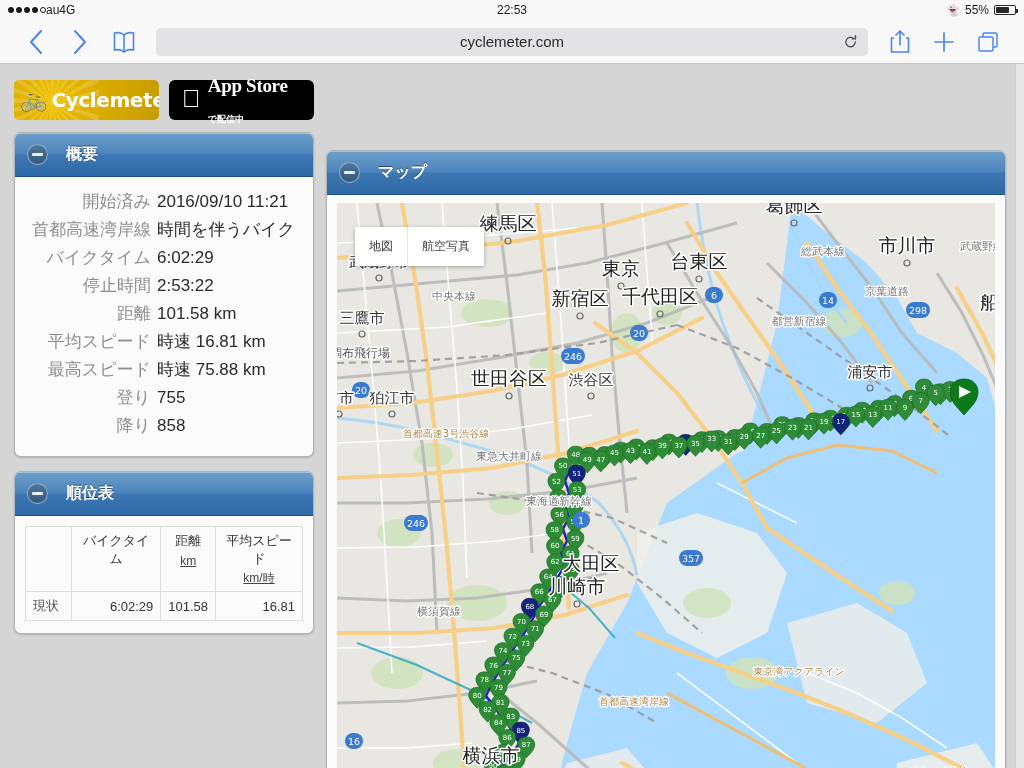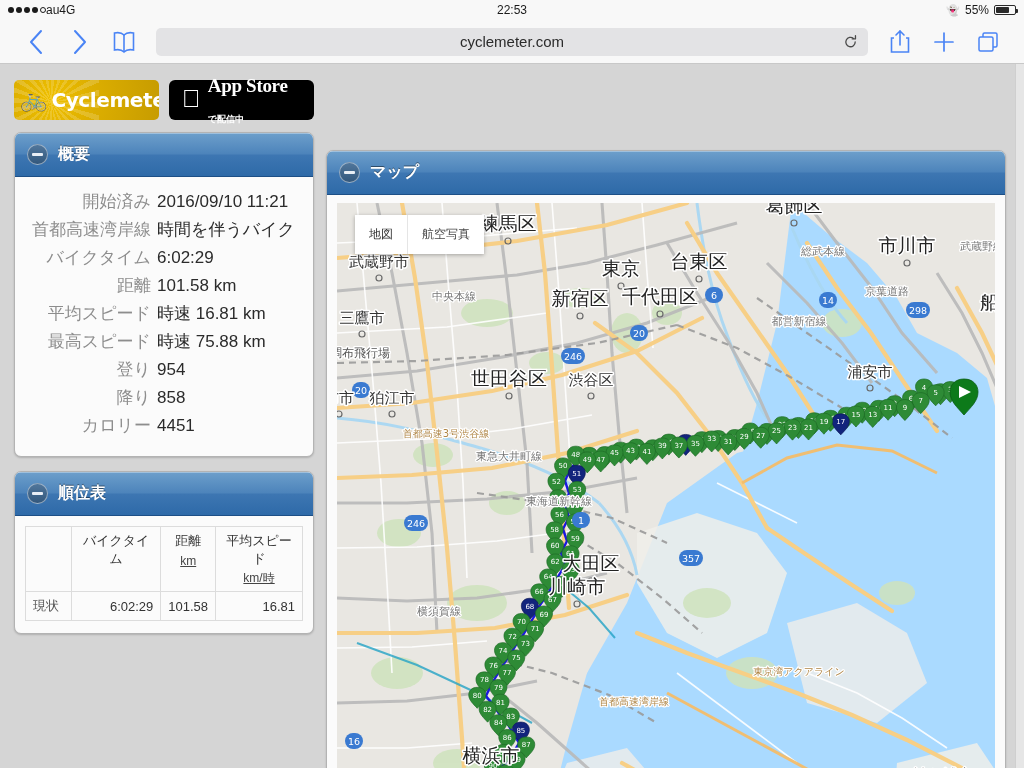--- a/index.html
+++ b/index.html
@@ -107,21 +107,21 @@
   #appstore-badge .as-txt { display:flex; flex-direction:column; line-height:1;font-family:Liberation Serif, serif; }
   #appstore-badge .as-main { color:#fff; font-size:19px; font-weight:bold; letter-spacing:-0.3px; }
   #appstore-badge .as-sub { color:#fff; font-size:9px; font-weight:bold; margin-top:20px; }
 
   
   .panel {
     background:#fbfbfb; border:1px solid #b3b3b3; border-radius:7px;
     box-shadow:0 1px 2px rgba(0,0,0,0.18); overflow:hidden; margin-bottom:14px;
   }
   .panel-header {
-    height:44px; display:flex; align-items:center; gap:10px; padding-left:12px;
+    height:44px; display:flex; align-items:center; gap:18px; padding-left:12px;
     background: linear-gradient(to bottom, #6d9fcb 0%, #4d84bb 48%, #3d76b2 52%, #2e6aa8 100%);
     border-bottom:1px solid #1d4f86;
     position:relative;
   }
   .panel-header::after {
     content:''; position:absolute; left:0; right:0; top:0; height:1px;
     background:rgba(255,255,255,0.35);
   }
   .collapse-btn {
     width:21px; height:21px; border-radius:50%;
@@ -162,21 +162,21 @@
   #map-panel {
     position:absolute; left:326px; top:86px; width:680px; bottom:-1px;
     background:#fbfbfb; border:1px solid #b3b3b3; border-radius:7px 7px 0 0;
     box-shadow:0 1px 2px rgba(0,0,0,0.18); overflow:hidden;
   }
   #map-canvas {
     position:absolute; left:10px; right:10px; top:52px; bottom:0;
     background:#e8e6e1; overflow:hidden;
   }
   #map-type-control {
-    position:absolute; left:18px; top:12px; z-index:30;
+    position:absolute; left:18px; top:24px; z-index:30;
     display:flex; background:#fff; box-shadow:0 1px 4px rgba(0,0,0,0.3);
     font-size:12px;
   }
   #map-type-control .mt {
     padding:11px 14px; color:#4a4a4a; border-right:1px solid #e5e5e5;
   }
   #map-type-control .mt:last-child { border-right:none; }
   #map-type-control .mt.active { color:#2b2b2b; }
 
   
@@ -315,42 +315,42 @@
             </div>
             <div class="sum-row">
               <span class="sum-label">首都高速湾岸線</span>
               <span class="sum-value">時間を伴うバイク</span>
             </div>
             <div class="sum-row">
               <span class="sum-label">バイクタイム</span>
               <span class="sum-value">6:02:29</span>
             </div>
             <div class="sum-row">
+              <span class="sum-label">停止時間</span>
+              <span class="sum-value">2:53:22</span>
+            </div>
+            <div class="sum-row">
               <span class="sum-label">距離</span>
               <span class="sum-value">101.58 km</span>
             </div>
             <div class="sum-row">
               <span class="sum-label">平均スピード</span>
               <span class="sum-value">時速 16.81 km</span>
             </div>
             <div class="sum-row">
               <span class="sum-label">最高スピード</span>
               <span class="sum-value">時速 75.88 km</span>
             </div>
             <div class="sum-row">
               <span class="sum-label">登り</span>
-              <span class="sum-value">954</span>
+              <span class="sum-value">755</span>
             </div>
             <div class="sum-row">
               <span class="sum-label">降り</span>
               <span class="sum-value">858</span>
-            </div>
-            <div class="sum-row">
-              <span class="sum-label">カロリー</span>
-              <span class="sum-value">4451</span>
             </div>
           </div>
       </div>
 
       <div class="panel">
         <div class="panel-header">
           <span class="collapse-btn">
               <i></i>
             </span>
           <span class="panel-title">順位表</span>

